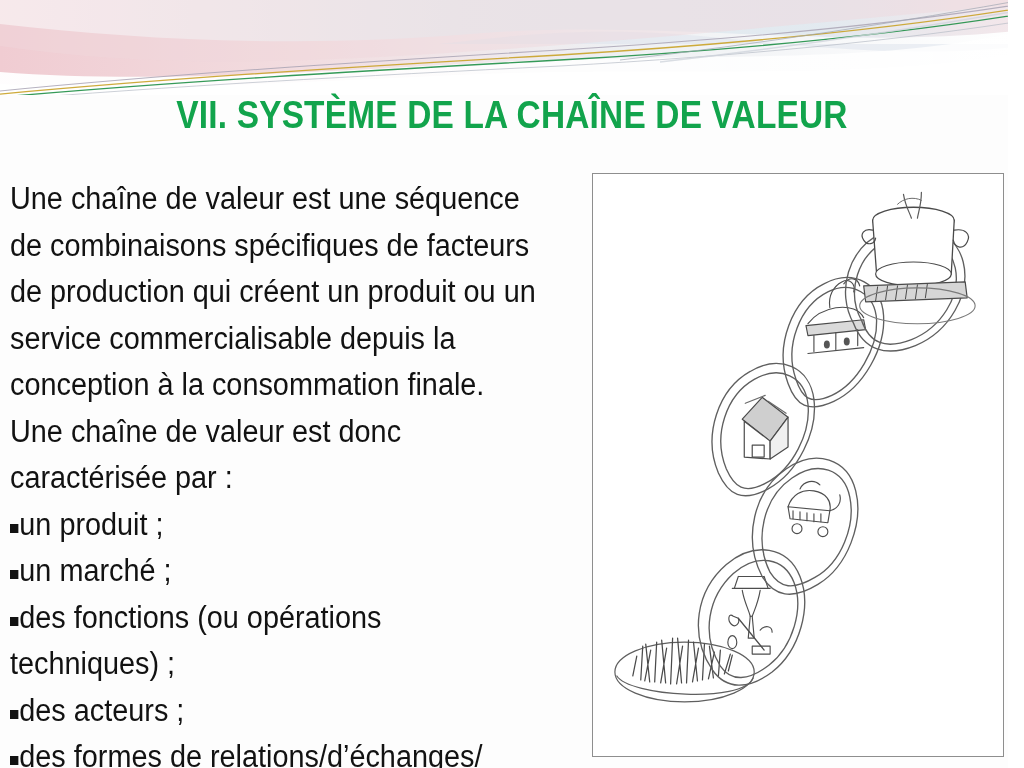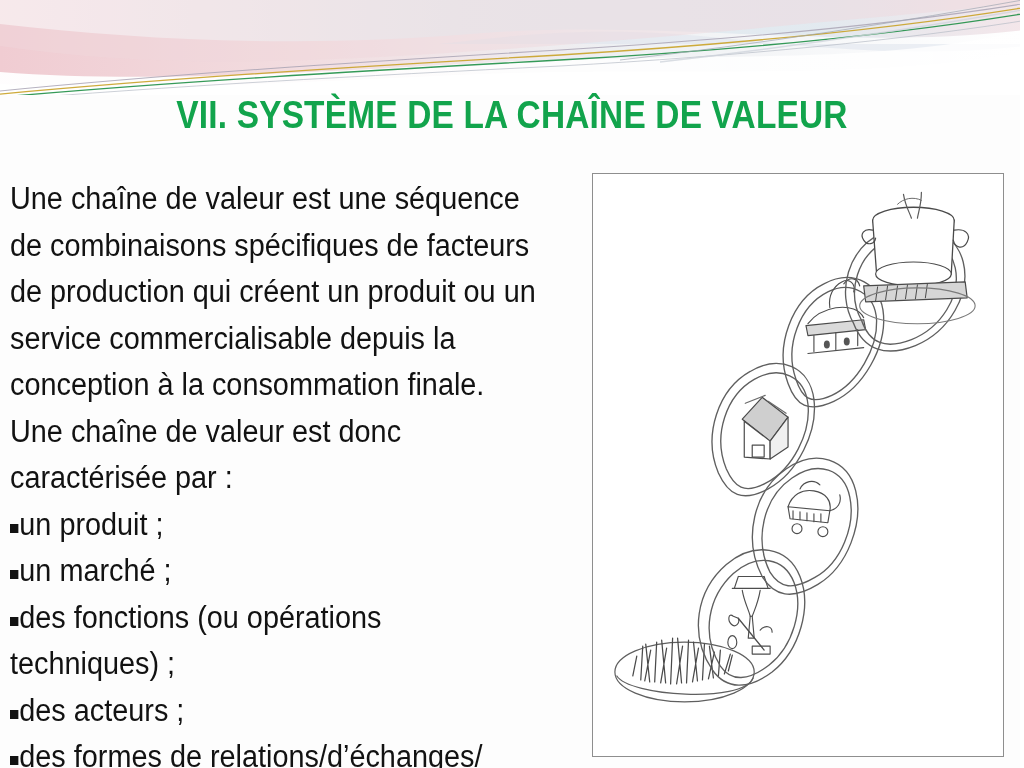--- a/index.html
+++ b/index.html
@@ -10,21 +10,20 @@
   }
   body {
     font-family: "Liberation Sans", sans-serif;
   }
   .slide {
     position: relative;
     width: 1008px;
     height: 768px;
     overflow: hidden;
     background: #fdfdfd;
-    padding-left: 12px;
   }
 
   
   .header-band {
     position: absolute;
     left: 0;
     top: 0;
     width: 1024px;
     height: 95px;
     overflow: hidden;

